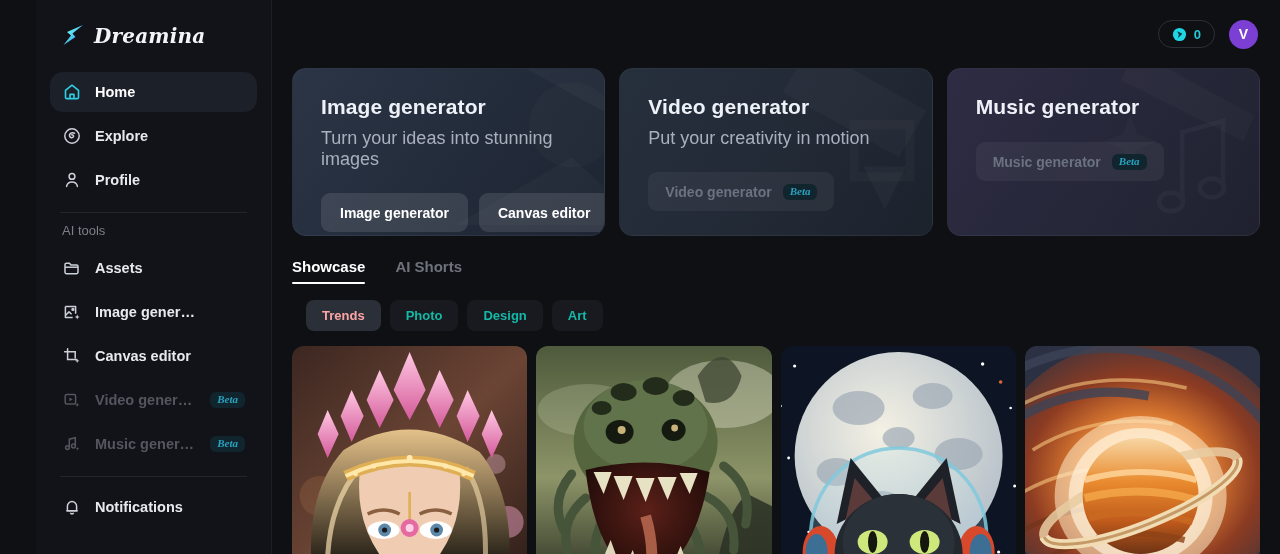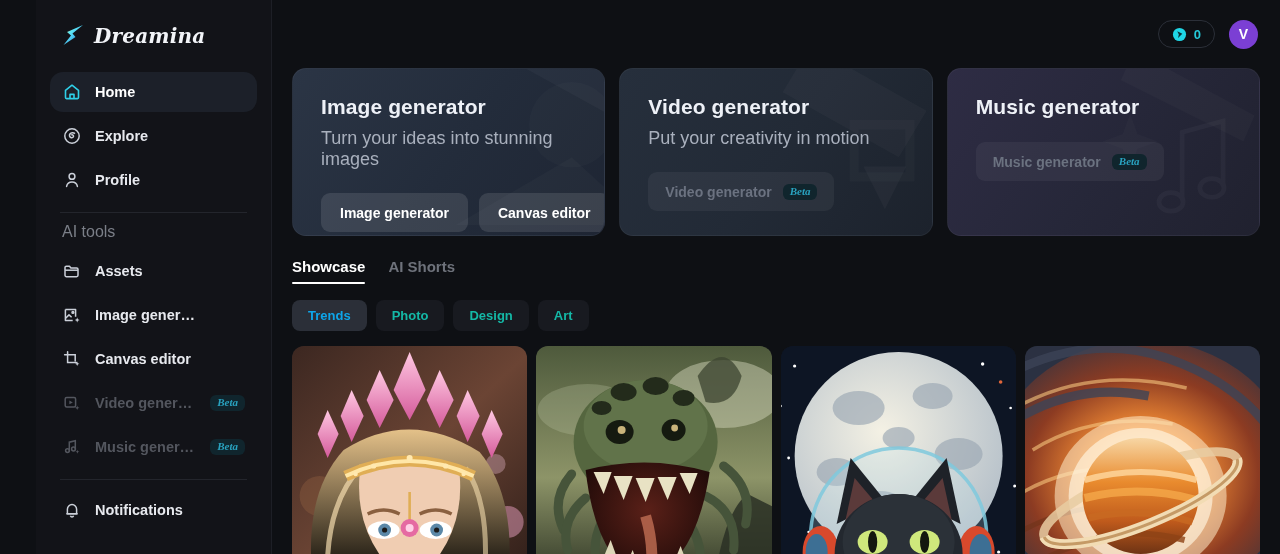--- a/index.html
+++ b/index.html
@@ -38,21 +38,21 @@
     margin-bottom: 4px; cursor: pointer;
     position: relative;
   }
   .nav-item .ico { width: 20px; height: 20px; flex: 0 0 20px; display: block; }
   .nav-item.active { background: #1c2029; }
   .nav-item.active .nav-label { color: #ffffff; }
   .nav-item.dim { color: #53565e; cursor: default; }
   .nav-label { white-space: nowrap; overflow: hidden; }
   .divider { height: 1px; background: #23252c; margin: 12px 10px 10px; }
   .section-label {
-    color: #7b7f88; font-size: 16px; font-weight: 400;
+    color: #7b7f88; font-size: 13px; font-weight: 400;
     padding: 0 12px; margin: 6px 0 10px;
   }
   .beta {
     font-family: "Liberation Serif", serif;
     font-style: italic; font-weight: 700;
     font-size: 11px; color: #29a3c0;
     background: #10252d; border-radius: 6px;
     padding: 2px 7px 3px; margin-left: auto;
     line-height: 1;
   }
@@ -105,38 +105,38 @@
     background: rgba(255,255,255,.11); cursor: pointer;
     border: none; white-space: nowrap;
   }
   .btn.disabled {
     background: rgba(255,255,255,.05); color: #6b7280;
     cursor: default; padding: 0 17px;
   }
   .btn .beta { margin-left: 3px; }
 
   
-  .tabs { display: flex; gap: 23px; padding: 22px 20px 0; }
+  .tabs { display: flex; gap: 30px; padding: 22px 20px 0; }
   .tab {
     font-size: 15px; font-weight: 700; color: #6e727b;
     padding-bottom: 9px; cursor: pointer; position: relative;
   }
   .tab.active { color: #ffffff; }
   .tab.active::after {
     content: ""; position: absolute; left: 0; right: 0; bottom: 0;
     height: 2px; background: #ffffff; border-radius: 2px;
   }
   .chips { display: flex; gap: 9px; padding: 16px 20px 0; }
   .chip {
     height: 31px; padding: 0 16px; border-radius: 8px;
     display: inline-flex; align-items: center;
     font-size: 13px; font-weight: 700; color: #14b8a6;
     background: #181a20; cursor: pointer;
   }
-  .chip.active { background: #2b2f38; color: #0ea5e9; }
+  .chip.active { background: #2b2f38; color: #fca5a5; margin-left: 14px; }
 
   
   .gallery { display: flex; gap: 9px; padding: 15px 20px 0; }
   .tile {
     flex: 1; height: 240px; border-radius: 12px;
     overflow: hidden; position: relative; cursor: pointer;
     background: #16181d;
   }
   .tile svg { display: block; width: 100%; height: 100%; }
 </style>

